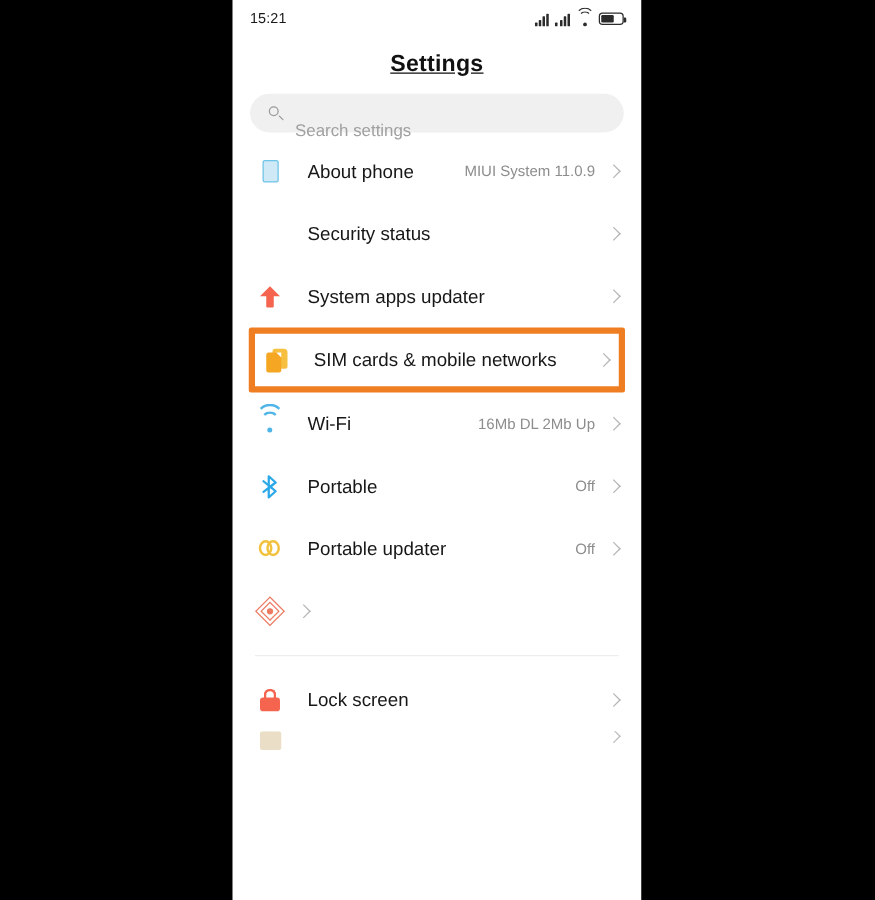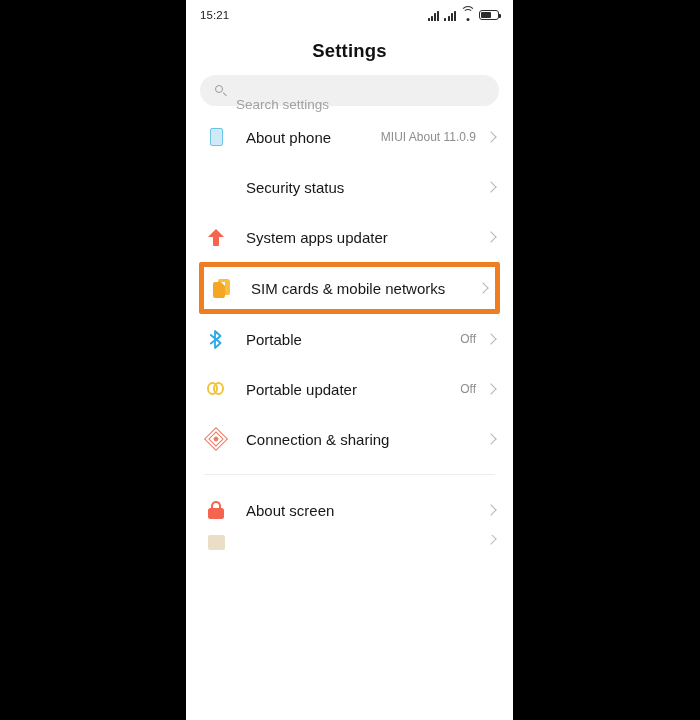--- a/index.html
+++ b/index.html
@@ -50,21 +50,21 @@
   }
   .batt::after{
     content:"";position:absolute;right:-3px;top:3px;width:1.6px;height:4px;
     background:#2b2b2b;border-radius:0 1px 1px 0;
   }
   .batt i{display:block;width:62%;height:100%;background:#2b2b2b;border-radius:1px;}
 
   
   .title{
     text-align:center;font-size:18.5px;font-weight:bold;color:#111;
-    padding:10px 0 4px;letter-spacing:.2px;
+    padding:10px 0 4px;letter-spacing:.2px;text-decoration:underline;
   }
 
   
   .search-wrap{padding:9px 14px 0;}
   .search{
     height:31px;background:#f0f0f0;border-radius:16px;
     display:flex;align-items:center;gap:9px;padding:0 15px;box-sizing:border-box;
   }
   .search-ic{width:12px;height:12px;position:relative;flex:0 0 auto;}
   .search-ic::before{
@@ -185,21 +185,21 @@
       </div>
     </div>
 
     <div class="list">
 
       <div class="row">
         <span class="ic">
             <span class="i-phone"></span>
           </span>
         <span class="lbl">About phone</span>
-        <span class="val">MIUI About 11.0.9</span>
+        <span class="val">MIUI System 11.0.9</span>
         <span class="chev"></span>
       </div>
 
       <div class="row">
         <span class="ic">
           <span class="i-shield"><span class="body"></span><span class="chk"></span></span>
         </span>
         <span class="lbl">Security status</span>
         <span class="val"></span>
         <span class="chev"></span>
@@ -222,20 +222,32 @@
           <span class="i-sim">
               <span class="back"></span>
               <span class="front"></span>
             </span>
         </span>
         <span class="lbl">SIM cards &amp; mobile networks</span>
         <span class="val"></span>
         <span class="chev"></span>
       </div>
 
+      <div class="row">
+        <span class="ic">
+          <span class="i-wifi">
+              <span class="a"></span>
+              <span class="b"></span>
+              <span class="dot"></span>
+            </span>
+        </span>
+        <span class="lbl">Wi-Fi</span>
+        <span class="val">16Mb DL 2Mb Up</span>
+        <span class="chev"></span>
+      </div>
 
       <div class="row">
         <span class="ic">
           <span class="i-bt">
             <svg width="14" height="19" viewBox="0 0 14 19">
               <path d="M6 1 L11.5 6 L6 10.8 L6 1 Z M6 8.2 L11.5 13 L6 18 L6 8.2 Z M1.8 5 L11.5 13 M1.8 13.5 L11.5 6" fill="none" stroke="#2aa8e8" stroke-width="1.8" stroke-linejoin="round" stroke-linecap="round"></path>
             </svg>
           </span>
         </span>
         <span class="lbl">Portable</span>
@@ -257,35 +269,34 @@
 
 
       <div class="row">
         <span class="ic">
           <span class="i-conn">
               <i class="o"></i>
               <i class="m"></i>
               <i class="c"></i>
             </span>
         </span>
-        <span class="lbl">Connection &amp; sharing</span>
         <span class="val"></span>
         <span class="chev"></span>
       </div>
 
       <div class="divider"></div>
 
       <div class="row">
         <span class="ic">
           <span class="i-lock">
               <span class="sh"></span>
               <span class="bd"></span>
             </span>
         </span>
-        <span class="lbl">About screen</span>
+        <span class="lbl">Lock screen</span>
         <span class="val"></span>
         <span class="chev"></span>
       </div>
 
       <div class="row cut">
         <span class="ic">
             <span class="i-display"></span>
           </span>
         <span class="lbl"></span>
         <span class="chev"></span>

